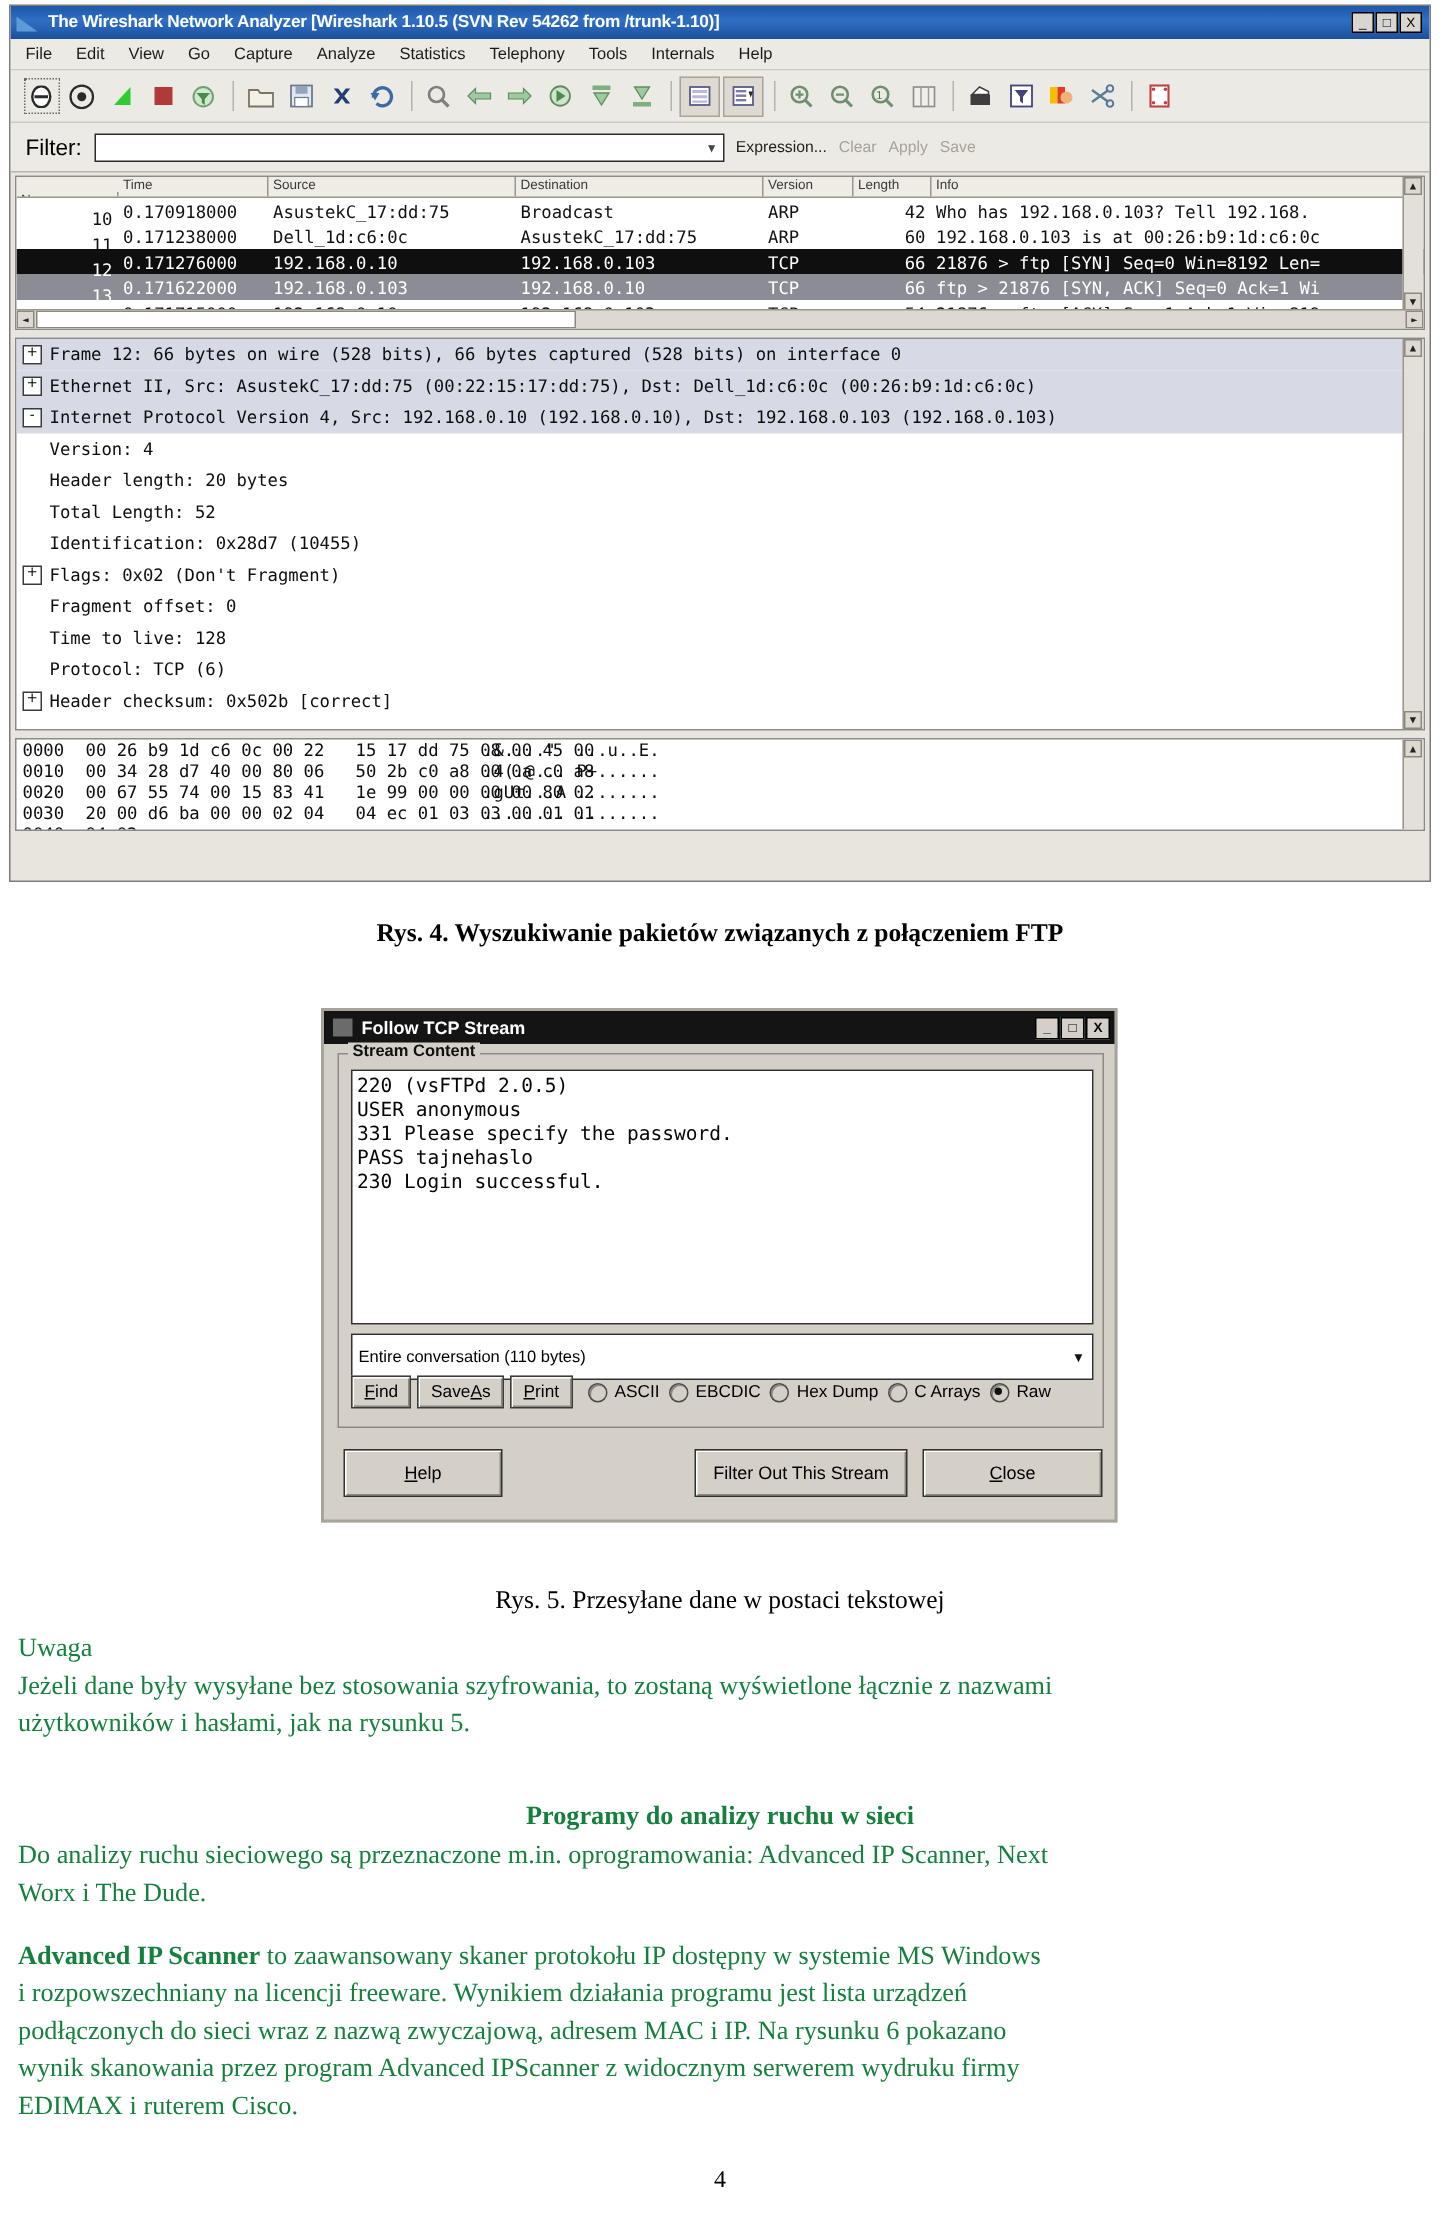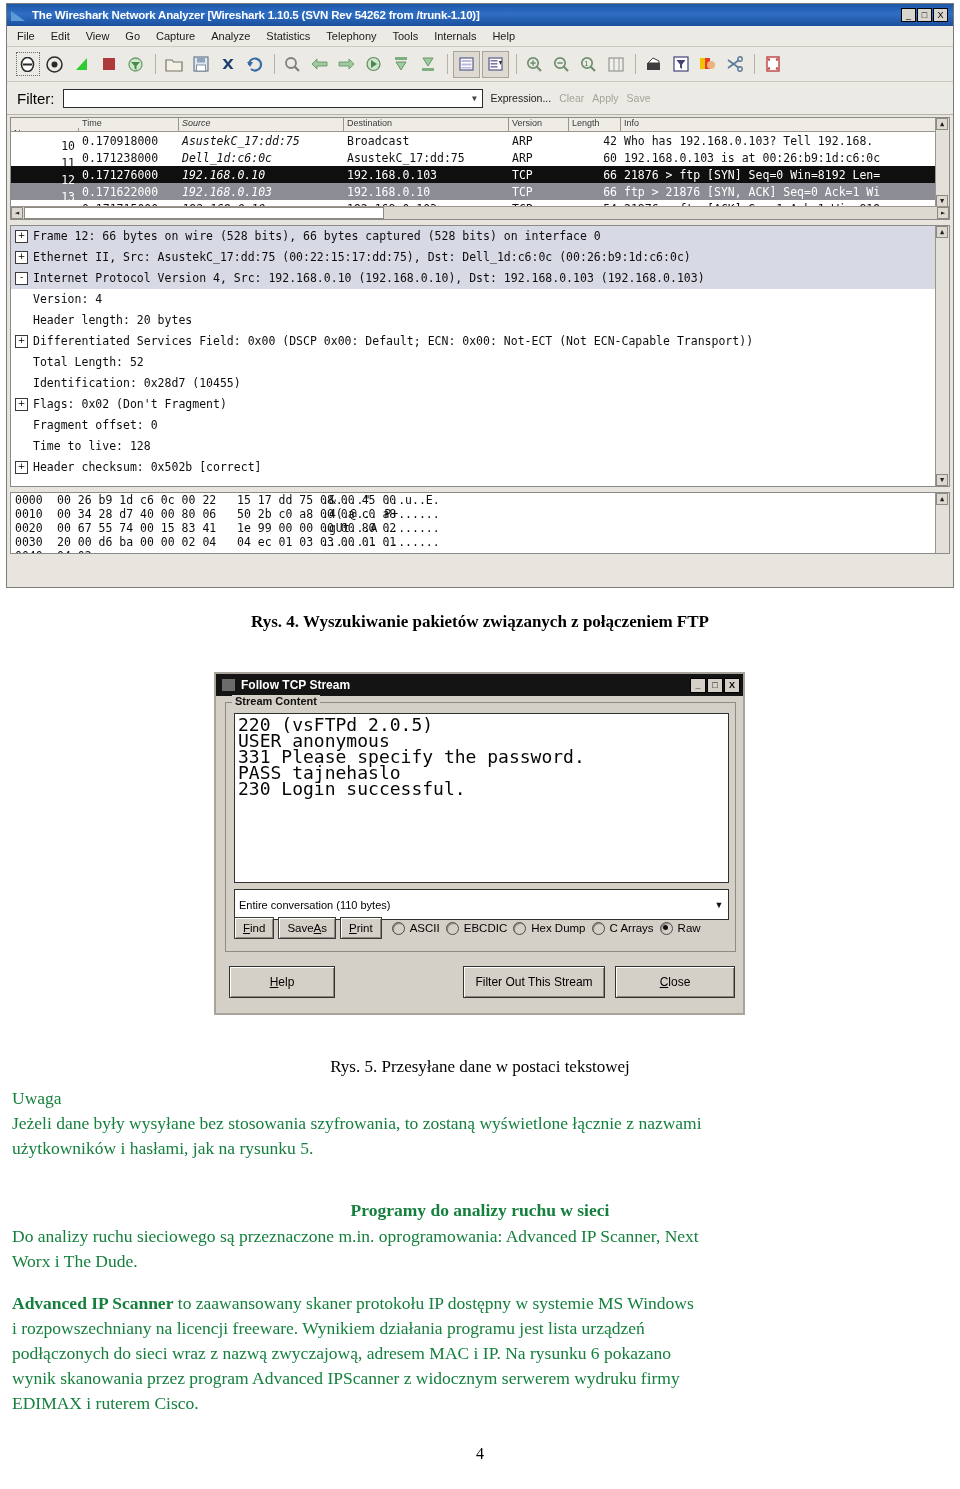--- a/index.html
+++ b/index.html
@@ -43,21 +43,21 @@
   .flt-arrow{margin-left:auto;width:14px;text-align:center;font-size:8px;color:#444;}
   .flt-btn{font-family:"Liberation Sans",sans-serif;font-size:10.5px;color:#222;}
   .flt-btn.dim{color:#a6a29a;}
 
   
   .pkt-list{position:relative;height:103px;background:#fff;border:1px solid #8a8a8a;
             margin:2px 3px 0 3px;box-sizing:border-box;overflow:hidden;}
   .pl-head{display:flex;height:13px;background:#efece6;border-bottom:1px solid #9a968e;
            font-family:"Liberation Sans",sans-serif;font-size:9px;color:#3a3a3a;}
   .pl-head div{border-right:1px solid #9a968e;padding-left:3px;overflow:hidden;white-space:nowrap;box-sizing:border-box;}
-  .c-no{width:68px;margin-top:10px;} .c-time{width:100px;} .c-src{width:165px;font-style:italic;} .c-dst{width:165px;}
+  .c-no{width:68px;margin-top:10px;} .c-time{width:100px;} .c-src{width:165px;} .c-dst{width:165px;}
   .c-proto{width:60px;} .c-len{width:52px;} .c-info{flex:1;}
   .pl-row{display:flex;height:17px;align-items:center;font-size:11.5px;white-space:nowrap;color:#111;}
   .pl-row>div{overflow:hidden;box-sizing:border-box;padding-left:3px;}
   .pl-row .c-no,.pl-row .c-len{text-align:right;padding-right:4px;padding-left:0;}
   .pl-row.sel-black{background:#100f0f;color:#fff;}
   .pl-row.sel-gray{background:#8c8d94;color:#fff;}
   .pl-vscroll{position:absolute;right:0;top:0;width:13px;height:100%;background:#e3e0d9;border-left:1px solid #9a968e;}
   .pl-hscroll{position:absolute;left:0;bottom:0;height:12px;width:100%;background:#ddd9d1;border-top:1px solid #9a968e;}
   .pl-hthumb{position:absolute;left:13px;top:0;height:100%;width:360px;background:#fff;border:1px solid #8d8980;box-sizing:border-box;}
   .sb-btn{width:12px;height:12px;background:#ddd9d1;border:1px solid #8d8980;box-sizing:border-box;
@@ -95,21 +95,21 @@
   .fts-tbtns{margin-left:auto;display:flex;gap:1px;}
   .fts-tbtn{width:16px;height:15px;background:#d4d0c8;border:1px solid #000;box-sizing:border-box;
             font-size:9px;line-height:13px;text-align:center;color:#000;font-weight:bold;}
 
   .fts-group{position:absolute;left:9px;top:28px;width:511px;height:250px;
              border:1px solid #8f8b83;box-sizing:border-box;}
   .fts-glabel{position:absolute;left:6px;top:-8px;background:#d4d0c8;padding:0 3px;
               font-size:11px;font-weight:bold;color:#101010;}
   .fts-text{position:absolute;left:8px;top:10px;width:495px;height:170px;background:#fff;
             border:1px solid #30302e;box-sizing:border-box;padding:3px 0 0 3px;overflow:hidden;
-            font-family:"DejaVu Sans Mono",monospace;font-size:18px;line-height:16px;color:#050505;}
+            font-family:"DejaVu Sans Mono",monospace;font-size:13px;line-height:16px;color:#050505;}
   .fts-combo{position:absolute;left:8px;top:186px;width:495px;height:31px;background:#fff;
              border:1px solid #30302e;box-sizing:border-box;display:flex;align-items:center;
              padding-left:4px;font-size:11px;}
   .fts-combo-arrow{margin-left:auto;width:18px;text-align:center;font-size:9px;color:#111;}
   .fts-btnrow{position:absolute;left:8px;top:212px;width:495px;height:26px;display:flex;align-items:center;}
   .fts-minib{height:22px;padding:0 8px;background:#d4d0c8;border:1px solid #3a3a38;
              box-shadow:inset 1px 1px 0 #fff,inset -1px -1px 0 #8a8680;
              font-size:11.5px;display:flex;align-items:center;justify-content:center;
              margin-right:4px;box-sizing:border-box;}
   .fts-radio{display:flex;align-items:center;margin-left:6px;font-size:11.5px;white-space:nowrap;}
@@ -434,30 +434,28 @@
       <span class="pd-exp">+</span><span>Frame 12: 66 bytes on wire (528 bits), 66 bytes captured (528 bits) on interface 0</span>
     </div>
     <div class="pd-line hl pd-ind0">
       <span class="pd-exp">+</span><span>Ethernet II, Src: AsustekC_17:dd:75 (00:22:15:17:dd:75), Dst: Dell_1d:c6:0c (00:26:b9:1d:c6:0c)</span>
     </div>
     <div class="pd-line hl pd-ind0">
       <span class="pd-exp">-</span><span>Internet Protocol Version 4, Src: 192.168.0.10 (192.168.0.10), Dst: 192.168.0.103 (192.168.0.103)</span>
     </div>
     <div class="pd-line pd-ind1">Version: 4</div>
     <div class="pd-line pd-ind1">Header length: 20 bytes</div>
-    <div class="pd-line pd-ind0">
-      <span class="pd-exp">+</span><span>Differentiated Services Field: 0x00 (DSCP 0x00: Default; ECN: 0x00: Not-ECT (Not ECN-Capable Transport))</span>
-    </div>
     <div class="pd-line pd-ind1">Total Length: 52</div>
     <div class="pd-line pd-ind1">Identification: 0x28d7 (10455)</div>
     <div class="pd-line pd-ind0">
       <span class="pd-exp">+</span><span>Flags: 0x02 (Don't Fragment)</span>
     </div>
     <div class="pd-line pd-ind1">Fragment offset: 0</div>
     <div class="pd-line pd-ind1">Time to live: 128</div>
+    <div class="pd-line pd-ind1">Protocol: TCP (6)</div>
     <div class="pd-line pd-ind0">
       <span class="pd-exp">+</span><span>Header checksum: 0x502b [correct]</span>
     </div>
 
     <div class="pd-vscroll">
       <div class="sb-btn">▲</div>
       <div class="sb-btn" style="position:absolute;bottom:0;">▼</div>
     </div>
   </div>
 

